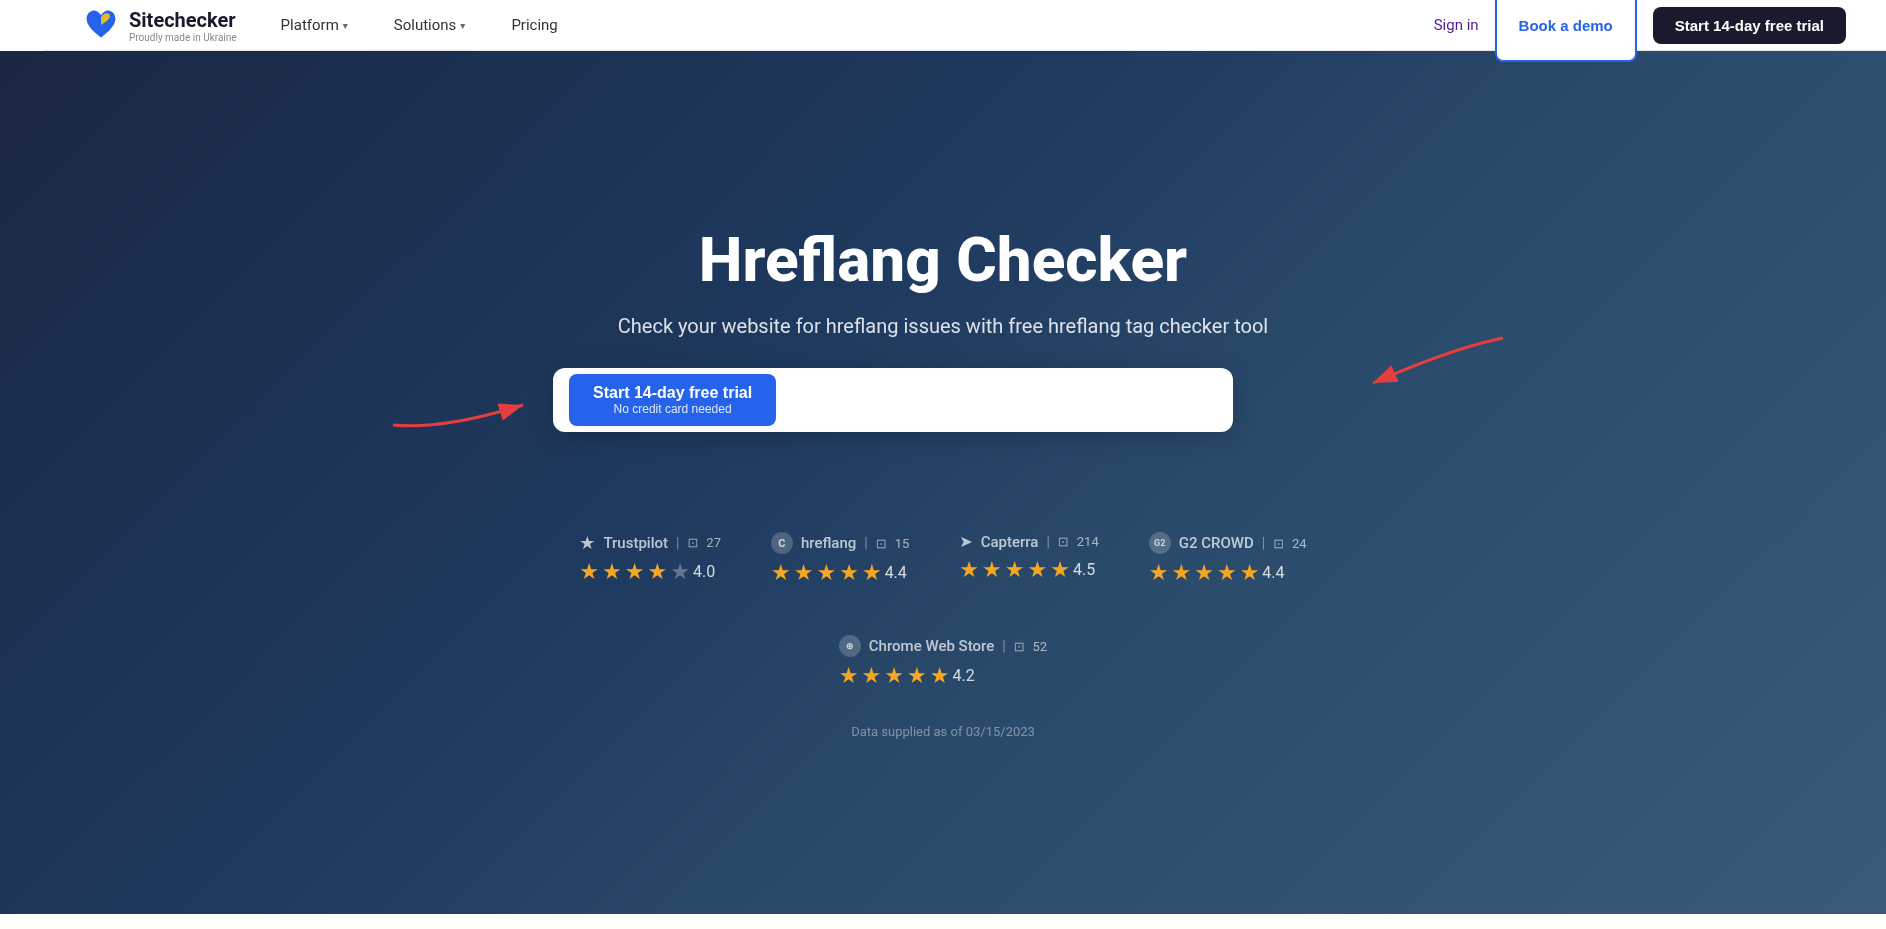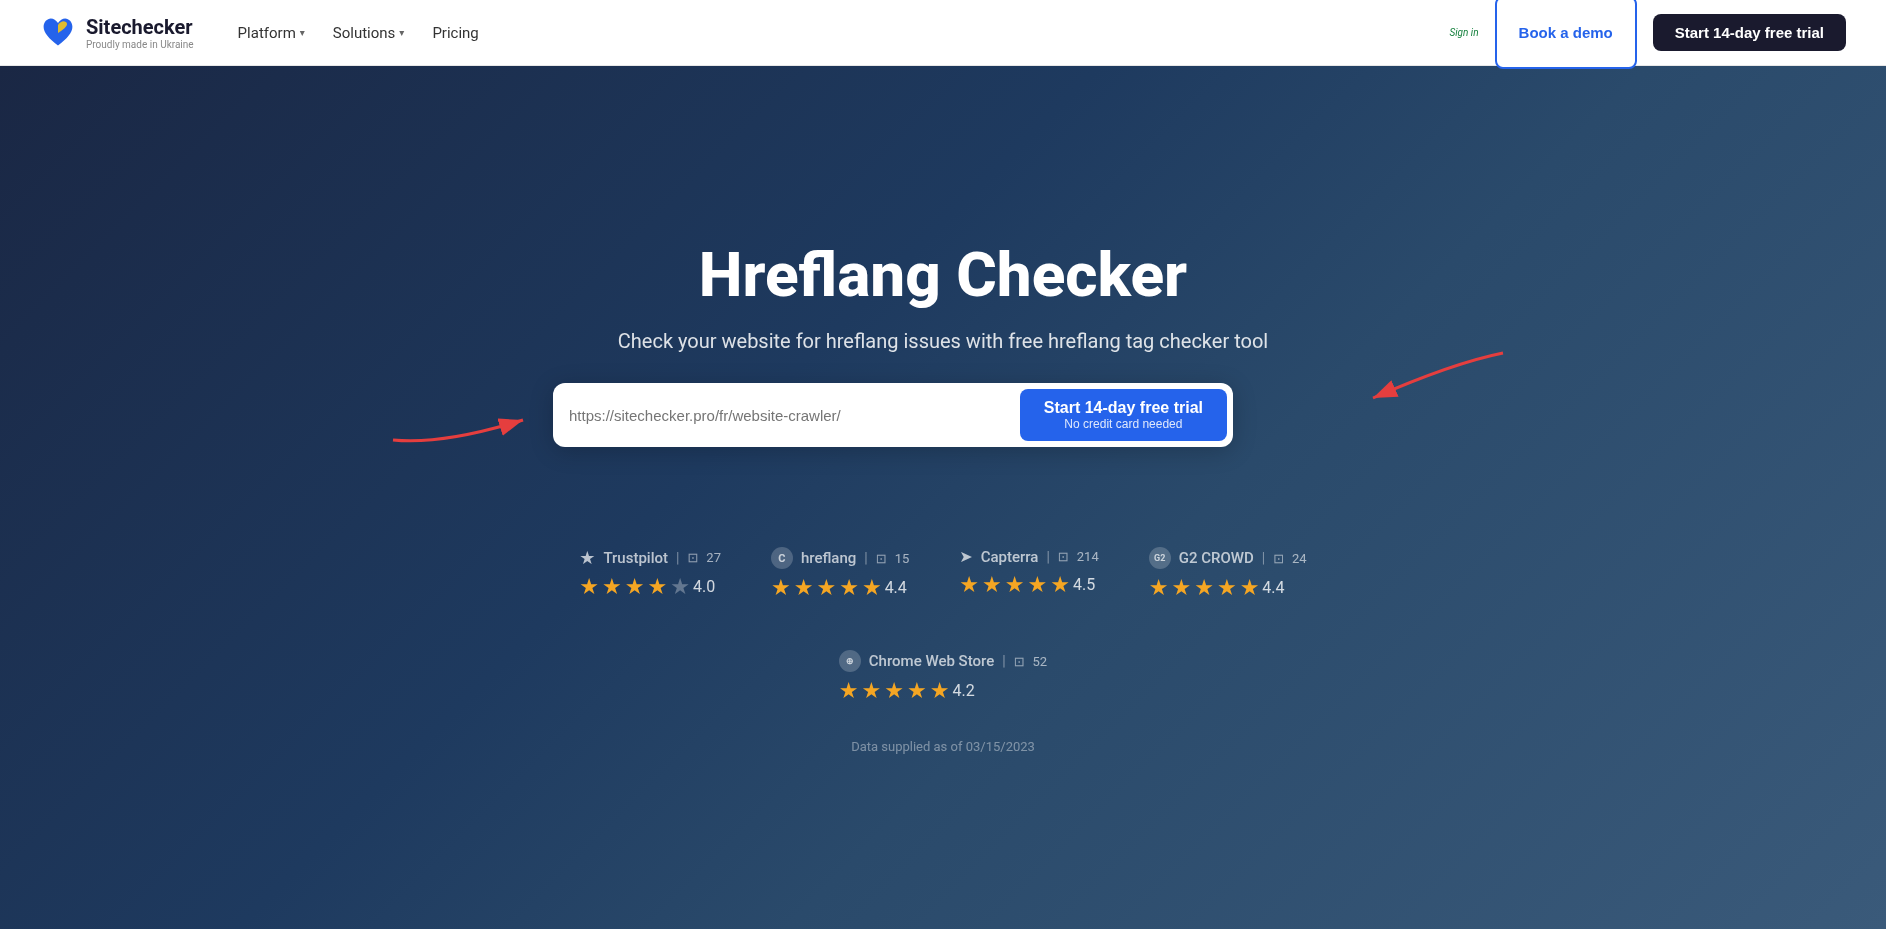--- a/index.html
+++ b/index.html
@@ -4,41 +4,42 @@
   <style>
     * { margin: 0; padding: 0; box-sizing: border-box; }
     body { font-family: -apple-system, BlinkMacSystemFont, 'Segoe UI', Roboto, sans-serif; overflow-x: hidden; }
 
     
     .navbar {
       display: flex;
       align-items: center;
       justify-content: space-between;
       padding: 0 40px;
-      height: 66px;
+      height: 51px;
       background: #fff;
       border-bottom: 1px solid #e8e8e8;
       position: relative;
       z-index: 10;
+      margin-left: 43px;
     }
     .nav-left { display: flex; align-items: center; gap: 32px; }
     .logo-wrapper { display: flex; align-items: center; gap: 10px; text-decoration: none; }
     .logo-text { display: flex; flex-direction: column; }
     .logo-name { font-size: 20px; font-weight: 700; color: #1a1a2e; }
     .logo-sub { font-size: 10px; color: #888; }
-    .nav-links { display: flex; align-items: flex-end; gap: 4px; }
+    .nav-links { display: flex; align-items: flex-end; gap: 22px; }
     .nav-link {
       display: flex; align-items: center; gap: 4px;
       font-size: 15px; color: #333; cursor: pointer;
       padding: 8px 12px; border-radius: 6px;
       text-decoration: none;
     }
     .chevron { font-size: 10px; color: #666; }
     .nav-right { display: flex; align-items: center; gap: 16px; }
-    .sign-in { font-size: 10px; color: #15803d; cursor: pointer; font-style: italic; }
+    .sign-in { font-size: 15px; color: #4c1d95; cursor: pointer; }
     .btn-demo {
       padding: 26px 22px; border: 2px solid #2563eb; border-radius: 8px;
       background: #fff; color: #2563eb; font-size: 15px; font-weight: 600; cursor: pointer;
     }
     .btn-trial {
       padding: 10px 22px; border: none; border-radius: 8px;
       background: #1a1a2e; color: #fff; font-size: 15px; font-weight: 600; cursor: pointer;
     }
 
     
@@ -234,21 +235,20 @@
       <svg style="position:absolute;right:-180px;top:-30px;" width="160" height="80" viewBox="0 0 160 80">
         <path d="M 150 10 Q 100 20 20 55" stroke="#e53e3e" stroke-width="3" fill="none" marker-end="url(#arrowhead-r)"></path>
         <defs>
           <marker id="arrowhead-r" markerWidth="8" markerHeight="6" refX="8" refY="3" orient="auto">
             <polygon points="0 0, 8 3, 0 6" fill="#e53e3e"></polygon>
           </marker>
         </defs>
       </svg>
 
       <div class="search-box">
-        <input class="search-input" type="text" placeholder="https://sitechecker.pro/fr/website-crawler/" style="">
         <button class="btn-cta">
           <span class="btn-cta-main">Start 14-day free trial</span>
           <span class="btn-cta-sub">No credit card needed</span>
         </button>
       </div>
     </div>
 
     <div class="ratings-section">
 
       <div class="rating-item">

